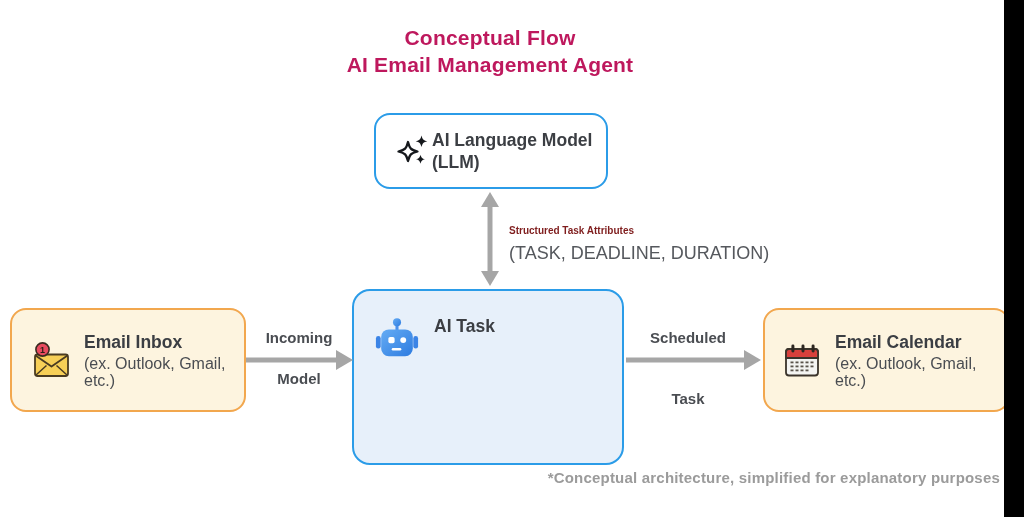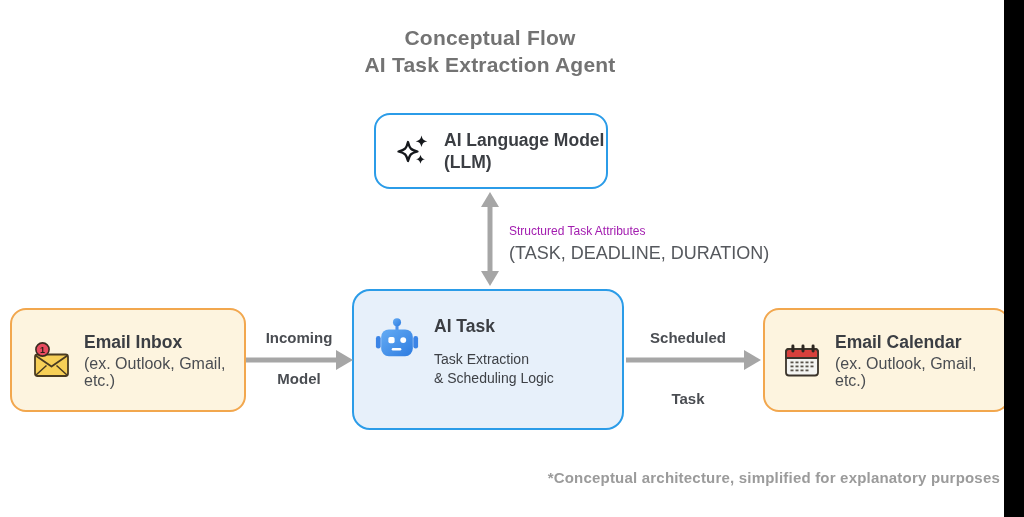--- a/index.html
+++ b/index.html
@@ -4,65 +4,65 @@
 <style>
   html,body{margin:0;padding:0;background:#fff;}
   .canvas{
     position:relative;width:1024px;height:517px;background:#ffffff;overflow:hidden;
     font-family:"Liberation Sans","DejaVu Sans",sans-serif;
   }
   .black-bar{position:absolute;top:0;right:0;width:20px;height:517px;background:#000;z-index:50;}
 
   .title{
     position:absolute;left:0;top:24px;width:980px;text-align:center;
-    font-size:21px;font-weight:bold;color:#737373;line-height:27px;letter-spacing:.2px;
+    font-size:21px;font-weight:bold;color:#be185d;line-height:27px;letter-spacing:.2px;
   }
 
   .node{position:absolute;box-sizing:border-box;display:flex;align-items:center;}
   .node-llm{
     left:374px;top:113px;width:234px;height:76px;background:#fff;
-    border:2px solid #2b9ce8;border-radius:16px;padding-left:20px;gap:12px;
+    border:2px solid #2b9ce8;border-radius:16px;padding-left:20px;
   }
   .node-agent{
-    left:352px;top:289px;width:272px;height:141px;background:#e7f0fa;
+    left:352px;top:289px;width:272px;height:176px;background:#e7f0fa;
     border:2px solid #2b9ce8;border-radius:18px;padding:24px 0 18px 20px;
     align-items:flex-start;gap:14px;
   }
   .node-cream{
     background:#fdf4df;border:2px solid #f2a74e;border-radius:16px;gap:12px;
   }
   .node-inbox{left:10px;top:308px;width:236px;height:104px;padding-left:20px;}
   .node-calendar{left:763px;top:308px;width:247px;height:104px;padding-left:18px;}
 
   .node-title{font-size:17.5px;font-weight:bold;color:#3b3e43;line-height:22px;}
   .node-sub{font-size:16px;color:#4a4d52;line-height:17px;margin-top:2px;}
   .agent-sub{font-size:14px;color:#3e4146;line-height:19px;margin-top:13px;}
 
   .edge-label{
     position:absolute;text-align:center;font-size:15px;font-weight:bold;color:#4a4d52;
   }
   .structured-label{position:absolute;left:509px;top:220px;line-height:22px;text-align:left;}
-  .structured-label .l1{font-size:12px;font-weight:normal;color:#a21caf;}
+  .structured-label .l1{font-size:10px;font-weight:bold;color:#7f1d1d;}
   .structured-label .l2{font-size:18px;color:#55585d;}
 
   .footnote{
     position:absolute;left:0;top:469px;width:1000px;text-align:right;
     font-size:15px;font-weight:bold;color:#9b9b9b;letter-spacing:.2px;
   }
   svg{display:block;}
   .arrow-svg{position:absolute;}
 </style>
 </head>
 <body>
 
 <div class="canvas">
 
   <div class="title">
     <div>Conceptual Flow</div>
-    <div>AI Task Extraction Agent</div>
+    <div>AI Email Management Agent</div>
   </div>
 
   <div class="node node-llm">
     <span>
       <svg width="36" height="36" viewBox="0 0 36 36">
         <path d="M12 9 C13.7 15.7 14.8 16.8 21.5 18.5 C14.8 20.2 13.7 21.3 12 28 C10.3 21.3 9.2 20.2 2.5 18.5 C9.2 16.8 10.3 15.7 12 9 Z" fill="none" stroke="#15181c" stroke-width="2.3" stroke-linejoin="round"></path>
         <path d="M25.5 2.5 C26.5 6.4 27.4 7.3 31.3 8.3 C27.4 9.3 26.5 10.2 25.5 14.1 C24.5 10.2 23.6 9.3 19.7 8.3 C23.6 7.3 24.5 6.4 25.5 2.5 Z" fill="#15181c"></path>
         <path d="M24.5 21.8 C25.3 24.8 26 25.5 29 26.3 C26 27.1 25.3 27.8 24.5 30.8 C23.7 27.8 23 27.1 20 26.3 C23 25.5 23.7 24.8 24.5 21.8 Z" fill="#15181c"></path>
       </svg>
     </span>
@@ -97,24 +97,20 @@
         <rect x="2" y="22" width="5" height="13" rx="2.5" fill="#3b84e6"></rect>
         <rect x="41" y="22" width="5" height="13" rx="2.5" fill="#3b84e6"></rect>
         <rect x="7.5" y="15" width="33" height="28" rx="8" fill="url(#robotGrad)"></rect>
         <rect x="15" y="23" width="6.5" height="6.5" rx="1.8" fill="#ffffff"></rect>
         <circle cx="30.5" cy="26.2" r="3.1" fill="#ffffff"></circle>
         <rect x="18.5" y="34.5" width="10" height="2.6" rx="1.3" fill="#ffffff"></rect>
       </svg>
     </span>
     <div>
       <div class="node-title">AI Task</div>
-      <div class="agent-sub">
-        <div>Task Extraction</div>
-        <div>&amp; Scheduling Logic</div>
-      </div>
     </div>
   </div>
 
   <div class="node node-cream node-inbox">
     <span>
       <svg width="40" height="37" viewBox="0 0 40 37">
         <rect x="3" y="12.5" width="33" height="21.5" rx="2.5" fill="#f7cf57" stroke="#4a3b22" stroke-width="1.8"></rect>
         <path d="M3.5 13.5 L19.5 24.5 L35.5 13.5" fill="none" stroke="#4a3b22" stroke-width="1.8" stroke-linejoin="round"></path>
         <path d="M4 33 L14.5 23.5 M35 33 L24.5 23.5" fill="none" stroke="#4a3b22" stroke-width="1.5"></path>
         <circle cx="10.5" cy="7.5" r="6.6" fill="#e84a5f" stroke="#3a2a20" stroke-width="1.6"></circle>

